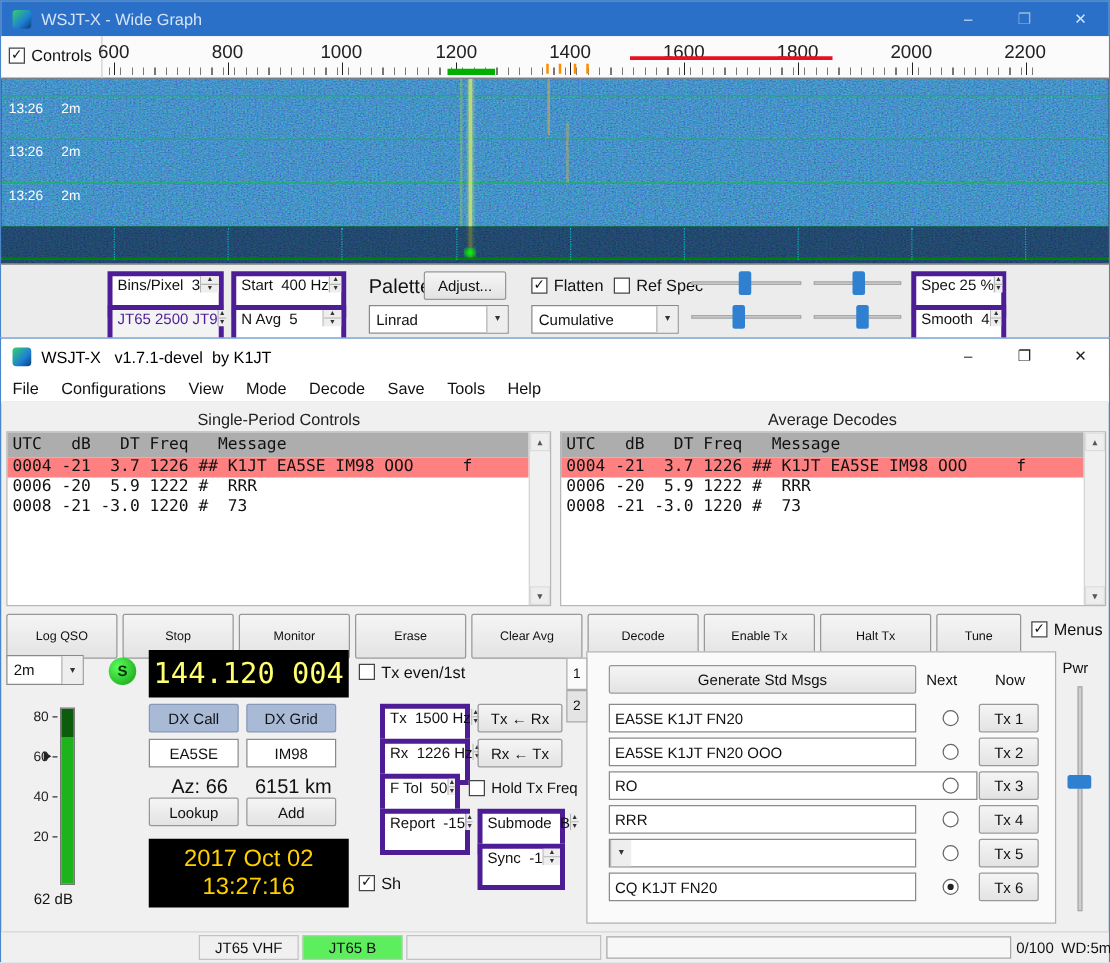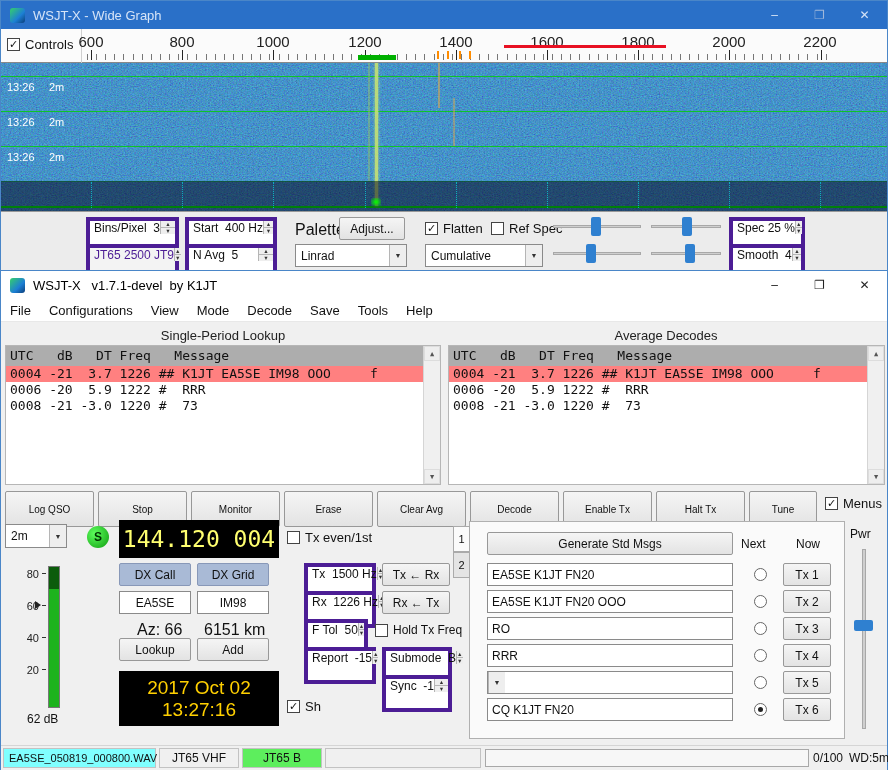--- a/index.html
+++ b/index.html
@@ -243,21 +243,21 @@
       <span class="menu-item">File</span>
       <span class="menu-item">Configurations</span>
       <span class="menu-item">View</span>
       <span class="menu-item">Mode</span>
       <span class="menu-item">Decode</span>
       <span class="menu-item">Save</span>
       <span class="menu-item">Tools</span>
       <span class="menu-item">Help</span>
     </div>
 
-    <span class="grp-title" style="left:222px;top:57px">Single-Period Lookup</span>
+    <span class="grp-title" style="left:222px;top:57px">Single-Period Controls</span>
     <div class="grp mono" style="left:4px;top:74px;width:436px;height:140px">
       <div class="dheader">UTC   dB   DT Freq   Message</div>
       <div class="drow hl">0004 -21  3.7 1226 ## K1JT EA5SE IM98 OOO     f</div>
       <div class="drow">0006 -20  5.9 1222 #  RRR</div>
       <div class="drow">0008 -21 -3.0 1220 #  73</div>
       <div class="sbar">
           <i>▲</i>
           <i>▼</i>
         </div>
     </div>
@@ -394,21 +394,21 @@
       </div>
     <span class="radio" style="left:753px;top:297px"></span>
     <div class="btn small" style="left:782px;top:292px;width:48px">Tx 1</div>
 
     <div class="field" style="left:486px;top:319px;width:246px">
         <span class="txt">EA5SE K1JT FN20 OOO</span>
       </div>
     <span class="radio" style="left:753px;top:324px"></span>
     <div class="btn small" style="left:782px;top:319px;width:48px">Tx 2</div>
 
-    <div class="field" style="left:486px;top:346px;width:246px">
+    <div class="field" style="left:486px;top:346px;width:295px">
         <span class="txt">RO</span>
       </div>
     <span class="radio" style="left:753px;top:351px"></span>
     <div class="btn small" style="left:782px;top:346px;width:48px">Tx 3</div>
 
     <div class="field" style="left:486px;top:373px;width:246px">
         <span class="txt">RRR</span>
       </div>
     <span class="radio" style="left:753px;top:378px"></span>
     <div class="btn small" style="left:782px;top:373px;width:48px">Tx 4</div>
@@ -423,21 +423,20 @@
         <span class="txt">CQ K1JT FN20</span>
       </div>
     <span class="radio sel" style="left:753px;top:432px"></span>
     <div class="btn small" style="left:782px;top:427px;width:48px">Tx 6</div>
 
     <span class="abs" style="left:849px;top:256px;font-size:12px">Pwr</span>
     <span class="abs" style="left:861px;top:278px;width:4px;height:180px;background:#cfcfcf;border:1px solid #a8a8a8"></span>
     <span class="abs" style="left:853px;top:349px;width:19px;height:11px;background:#2f80d0;border-radius:2px"></span>
 
     <div class="abs" style="left:0;top:474px;width:100%;height:26px;background:#f0f0f0;border-top:1px solid #d5d5d5"></div>
-    <div class="sseg" style="left:2px;top:477px;width:153px;background:#80ffff">EA5SE_050819_000800.WAV</div>
     <div class="sseg" style="left:158px;top:477px;width:80px;justify-content:center;font-size:12px">JT65 VHF</div>
     <div class="sseg" style="left:241px;top:477px;width:80px;background:#5dee5d;justify-content:center;font-size:12px">JT65 B</div>
     <div class="sseg" style="left:324px;top:477px;width:156px"></div>
     <div class="abs" style="left:484px;top:478px;width:324px;height:18px;border:1px solid #a8a8a8;background:#f7f7f7"></div>
     <span class="abs" style="left:812px;top:480px;font-size:12px">0/100</span>
     <span class="abs" style="left:848px;top:480px;font-size:12px">WD:5m</span>
   </div>
 </div>
 
 </body></html>

